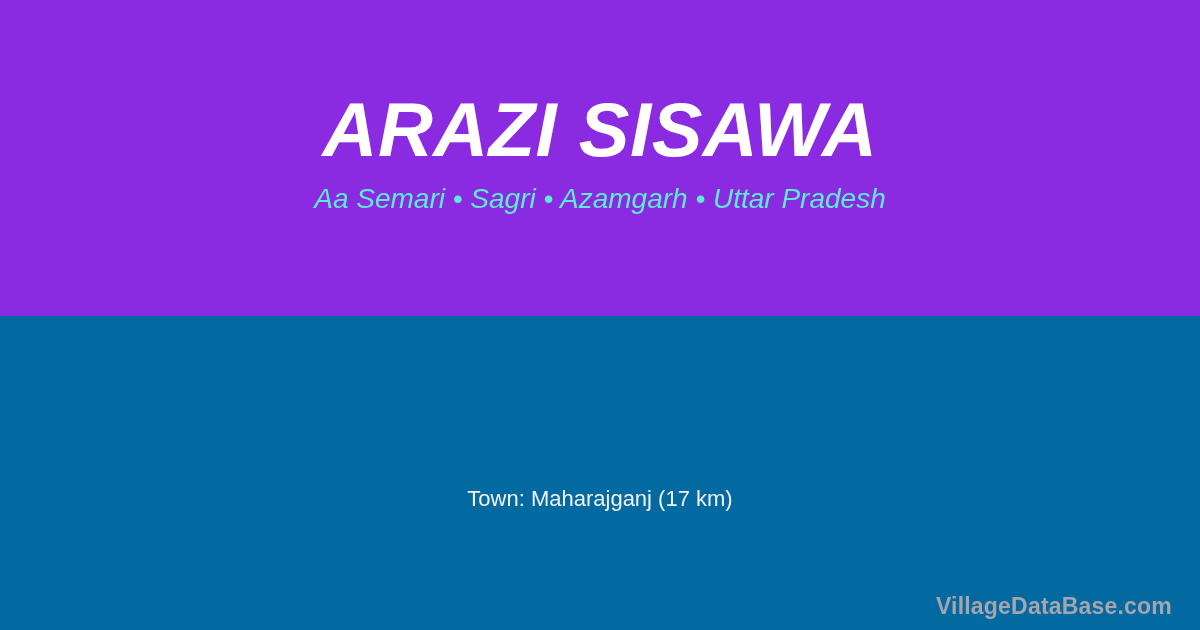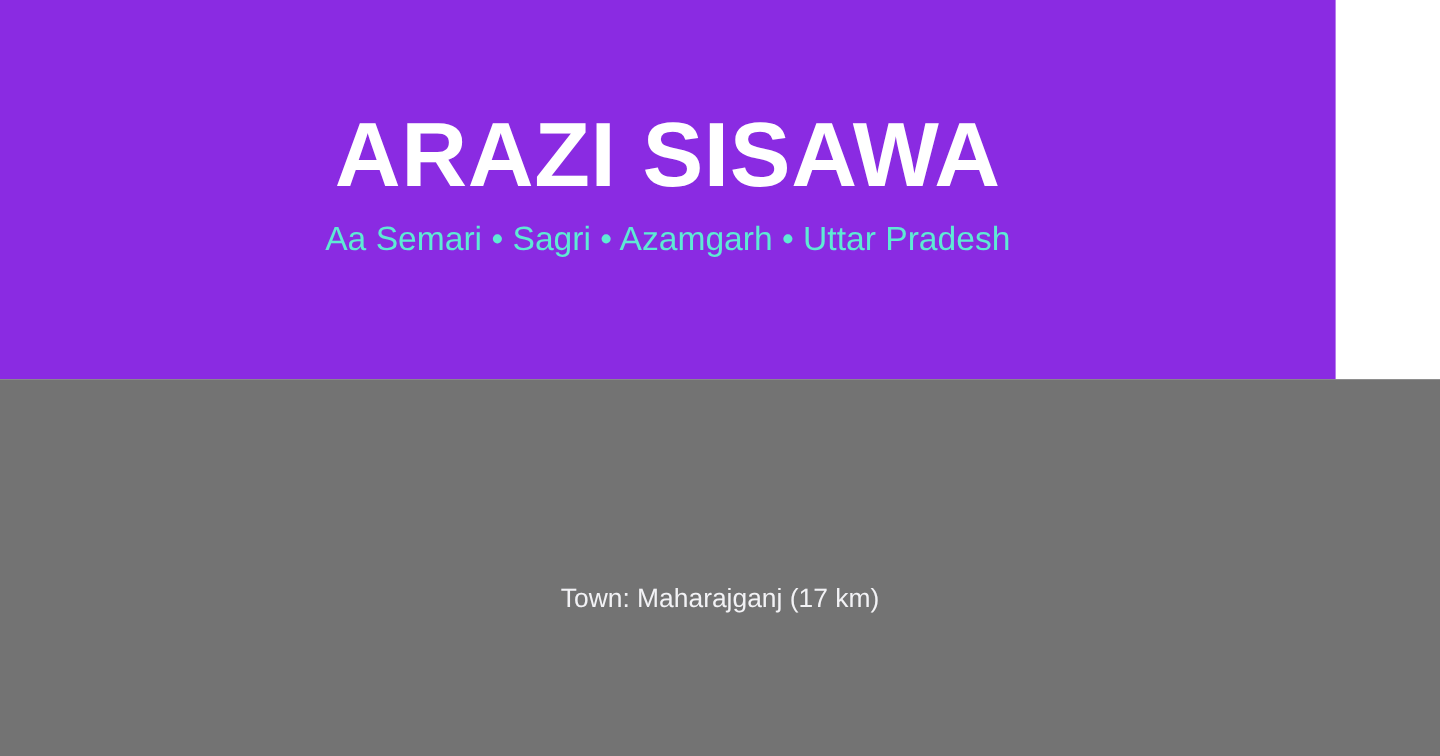--- a/index.html
+++ b/index.html
@@ -14,24 +14,25 @@
     overflow: hidden;
     font-family: "Liberation Sans", sans-serif;
     -webkit-font-smoothing: antialiased;
   }
 
   
   .hero {
     position: absolute;
     left: 0;
     top: 0;
-    width: 1113px;
+    width: 1200px;
     height: 316px;
     background: #8A2BE2;
     box-sizing: border-box;
+    font-style: italic;
   }
   .hero-inner {
     position: absolute;
     left: 0;
     right: 0;
     top: 0;
     text-align: center;
   }
   .village-title {
     margin: 0;
@@ -102,18 +103,19 @@
 
 <div class="card">
 
   <div class="hero" style="background: rgb(138, 43, 226);">
     <div class="hero-inner">
       <h1 class="village-title" style="color: rgb(255, 255, 255);">ARAZI SISAWA</h1>
       <div class="village-breadcrumb" style="color: #5eead4;">Aa Semari • Sagri • Azamgarh • Uttar Pradesh</div>
     </div>
   </div>
 
-  <div class="body-panel" style="background: #737373;">
+  <div class="body-panel" style="background: #0369a1;">
     <div class="stat-line" style="color: rgb(242, 242, 245);">Town: Maharajganj (17 km)</div>
   </div>
 
+  <div class="watermark" style="color: rgb(165, 165, 173);">VillageDataBase.com</div>
 
 </div>
 
 </body></html>

